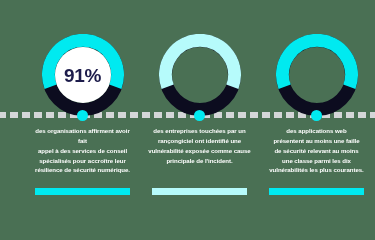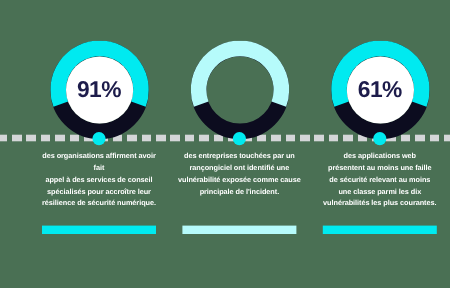--- a/index.html
+++ b/index.html
@@ -196,23 +196,20 @@
         <div class="bar" style="background:#b6fbfb"></div>
       </div>
     </div>
 
     <div class="col">
       <div class="gauge-wrap">
         <svg class="gauge-svg" viewBox="0 0 82 82">
           <circle cx="41" cy="41" r="34.5" fill="none" stroke="#0c0c1f" stroke-width="13"></circle>
           <path d="M 8.65 52.8 A 34.5 34.5 0 1 1 73.35 52.8" fill="none" stroke="#00eaf0" stroke-width="13" stroke-linecap="butt"></path>
         </svg>
-        <div class="gauge-hole">
-          <span class="gauge-value">61%</span>
-        </div>
       </div>
 
       <div class="node"></div>
 
       <div class="caption">
         <span class="line">des applications web</span>
         <span class="line">présentent au moins une faille</span>
         <span class="line">de sécurité relevant au moins</span>
         <span class="line">une classe parmi les dix</span>
         <span class="line">vulnérabilités les plus courantes.</span>

